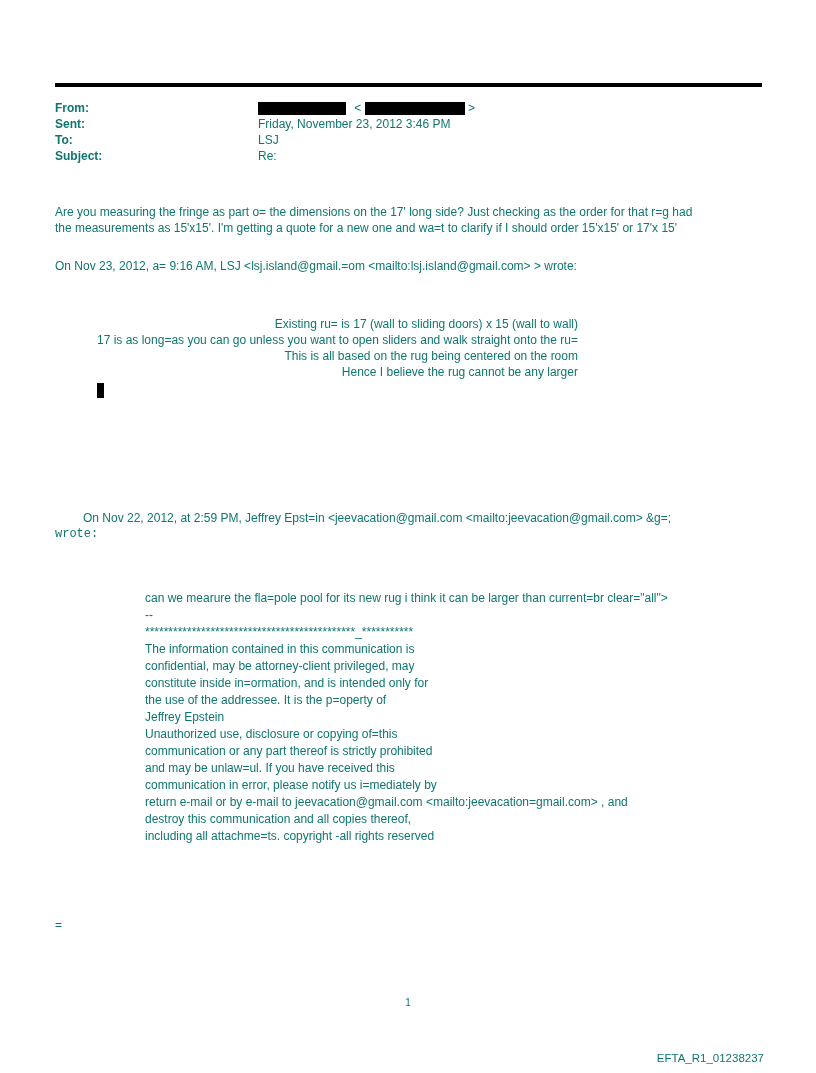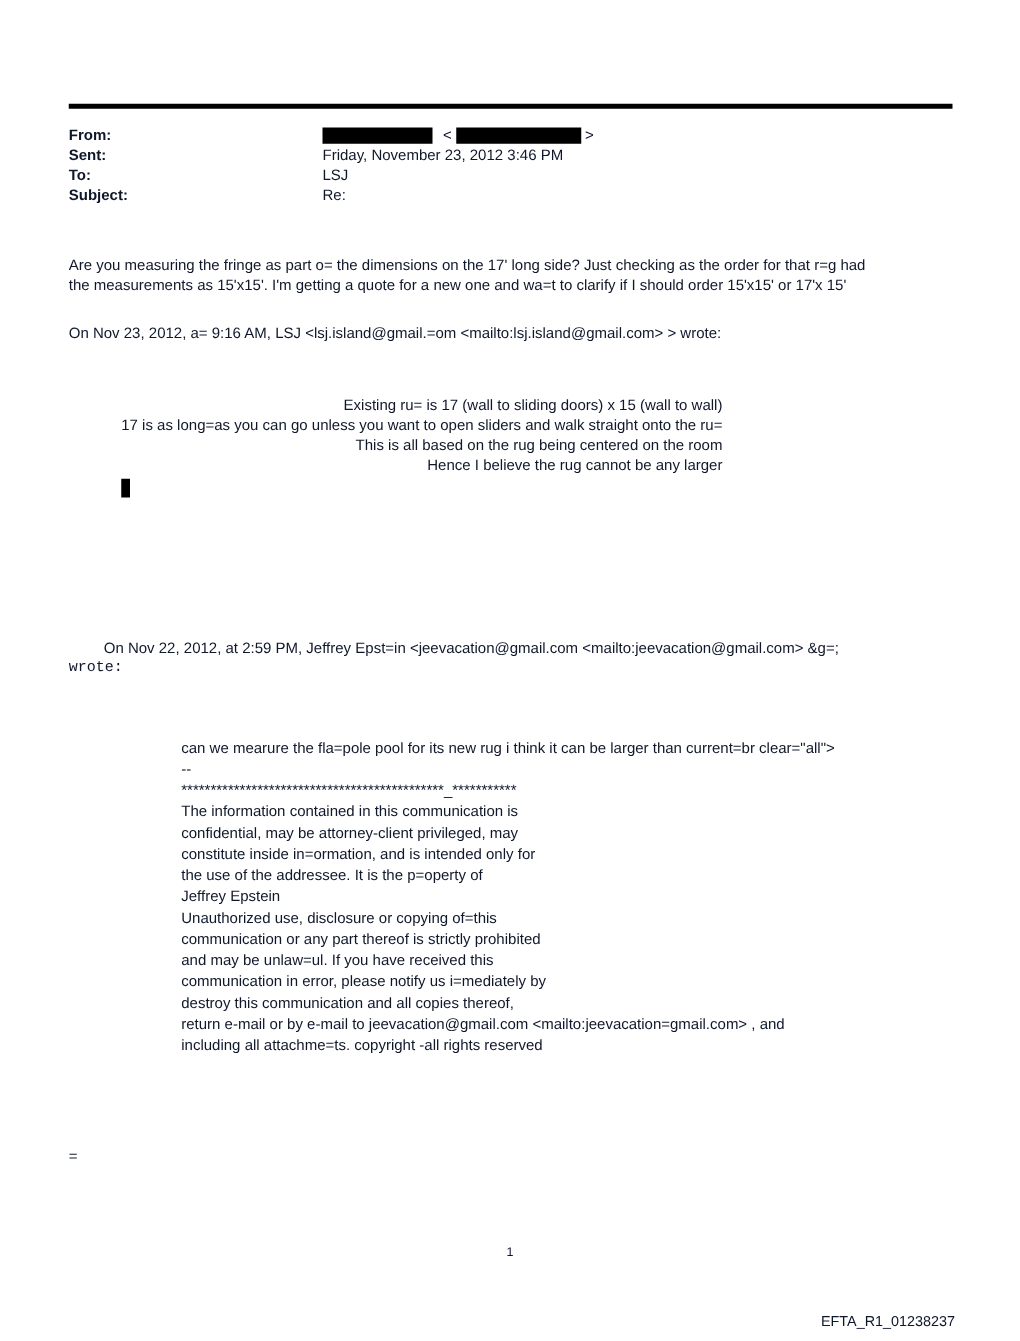--- a/index.html
+++ b/index.html
@@ -3,21 +3,21 @@
 <meta charset="utf-8">
 <style>
   html, body { margin: 0; padding: 0; background: #ffffff; }
   .sheet {
     position: relative;
     width: 816px;
     height: 1073px;
     background: #ffffff;
     font-family: "Liberation Sans", sans-serif;
     font-size: 12px;
-    color: #0f172a;
+    color: #0f766e;
     overflow: hidden;
   }
   .top-rule {
     position: absolute;
     left: 55px; top: 83px;
     width: 707px; height: 4px;
     background: #000;
   }
   .hdr-grid {
     position: absolute;
@@ -114,22 +114,22 @@
     <div class="line">*********************************************_***********</div>
     <div class="line">The information contained in this communication is</div>
     <div class="line">confidential, may be attorney-client privileged, may</div>
     <div class="line">constitute inside in=ormation, and is intended only for</div>
     <div class="line">the use of the addressee. It is the p=operty of</div>
     <div class="line">Jeffrey Epstein</div>
     <div class="line">Unauthorized use, disclosure or copying of=this</div>
     <div class="line">communication or any part thereof is strictly prohibited</div>
     <div class="line">and may be unlaw=ul. If you have received this</div>
     <div class="line">communication in error, please notify us i=mediately by</div>
+    <div class="line">return e-mail or by e-mail to jeevacation@gmail.com &lt;mailto:jeevacation=gmail.com&gt; , and</div>
     <div class="line">destroy this communication and all copies thereof,</div>
-    <div class="line">return e-mail or by e-mail to jeevacation@gmail.com &lt;mailto:jeevacation=gmail.com&gt; , and</div>
     <div class="line">including all attachme=ts. copyright -all rights reserved</div>
   </div>
 
   <div class="equals-mark">=</div>
 
   <div class="page-number">1</div>
 
   <div class="bates">EFTA_R1_01238237</div>
 
 </div>

